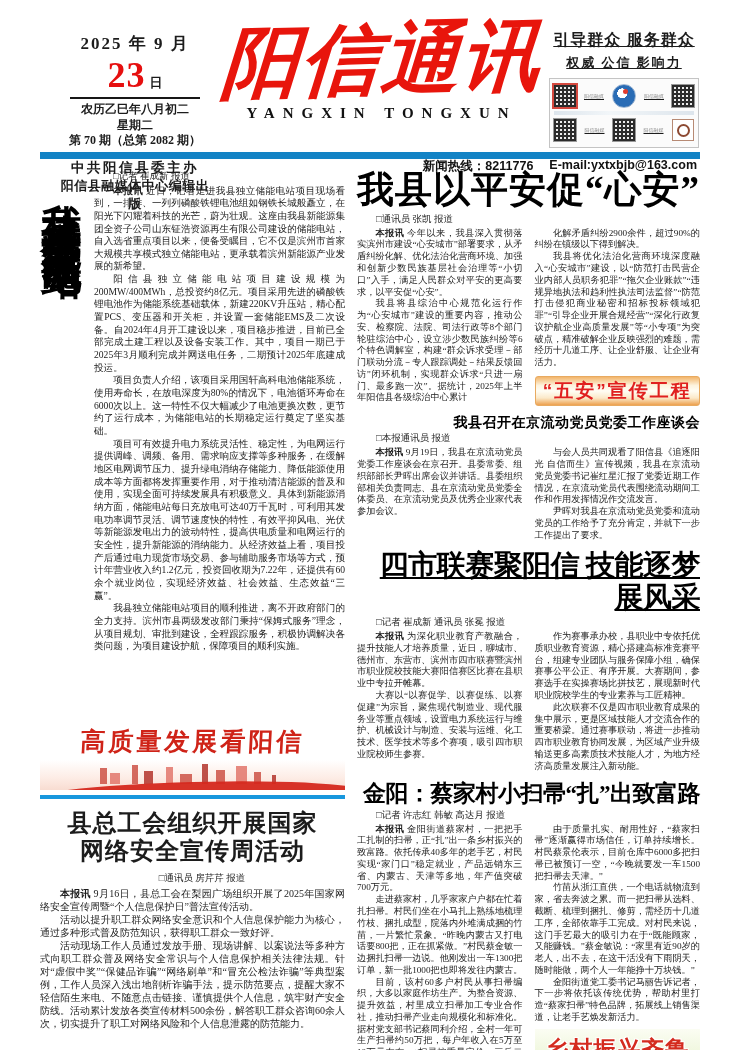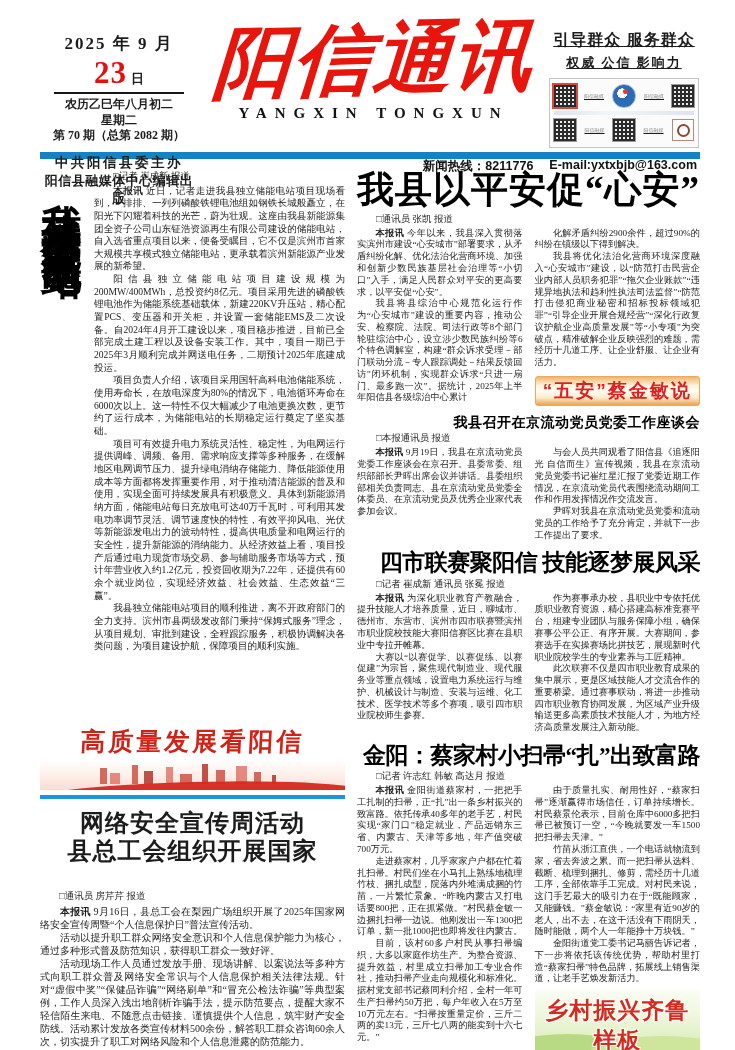--- a/index.html
+++ b/index.html
@@ -3,25 +3,25 @@
 <meta charset="utf-8">
 <style>
   * { margin:0; padding:0; box-sizing:border-box; }
   html,body { background:#e9e9e9; }
   body { font-family:"Liberation Serif","DejaVu Serif",serif; }
   .page{
     width:735px; height:1050px; margin:0 auto; background:#fff;
     position:relative; overflow:hidden; color:#1c1c1c;
   }
   
-  .masthead{ display:flex; padding:26px 36px 0 40px; height:148px; gap:6px; }
+  .masthead{ display:flex; padding:26px 36px 0 56px; height:148px; gap:6px; }
   .date-block{ width:158px; flex:none; text-align:center; font-weight:bold; }
   .date-month{ font-size:17px; letter-spacing:2px; margin-top:6px; }
   .date-day-row{ line-height:1; margin-top:2px; }
-  .date-day{ font-size:31px; color:#e60f0f; font-weight:bold; letter-spacing:1px;}
+  .date-day{ font-size:36px; color:#e60f0f; font-weight:bold; letter-spacing:1px;}
   .date-day-unit{ font-size:13px; }
   .date-rule{ border-top:2px solid #161616; margin:4px 14px 3px; }
   .date-small{ font-size:12px; line-height:1.3; }
   .date-org{ font-family:"Liberation Sans","DejaVu Sans",sans-serif; font-size:13.5px; letter-spacing:2.5px; margin-top:10px; }
   .date-pub{ font-family:"Liberation Sans","DejaVu Sans",sans-serif; font-size:13px; letter-spacing:.5px; }
   .title-block{ flex:1; text-align:center; position:relative; }
   .brand{
     font-size:78px; line-height:1.08; font-weight:900; color:#e8150c;
     letter-spacing:2px; transform:skewX(-5deg) rotate(-1.5deg); margin-top:-8px;
     font-style:italic;
@@ -74,28 +74,28 @@
     letter-spacing:3px; transform:skewX(-3deg); }
   .skyline{ height:30px; margin-top:2px; position:relative; overflow:hidden;
     background:linear-gradient(180deg,#fff 0%,#fdece5 60%,#f8dcd1 100%); }
   .skyline .b{ position:absolute; bottom:6px; background:#cd5145; opacity:.85; }
   .skyline .swoosh{ position:absolute; left:-8%; bottom:-8px; width:116%; height:16px;
     background:#d5281e; border-radius:50% 50% 0 0 / 100% 100% 0 0; transform:rotate(-1.5deg); opacity:.95;}
   .blue-line{ height:4px; background:#1897dd; margin-top:5px; }
   
   .union-article{ margin-top:10px; }
   .union-headline{ text-align:center; font-weight:900; font-size:24px; line-height:1.18; letter-spacing:1px; }
-  .union-article .byline{ margin-top:24px; }
+  .union-article .byline{ margin-top:6px;text-align:center; }
   .union-body{ font-size:10px; line-height:1.3; }
   
   .article{ margin-bottom:9px; }
   .headline{ text-align:right; font-weight:900; color:#000; line-height:1.1; }
   .headline.h-peace{ font-size:37px; letter-spacing:1px; margin-top:2px; }
   .headline.h-party{ font-size:14px; letter-spacing:.5px; }
-  .headline.h-skills{ font-size:23px; letter-spacing:-.5px; }
+  .headline.h-skills{ font-size:29px; letter-spacing:-.5px;text-decoration:underline; }
   .headline.h-broom{ font-size:23px; letter-spacing:-.5px; }
   .cols{ display:flex; gap:12px; margin-top:2px; }
   .col{ flex:1; min-width:0; font-size:9.2px; line-height:1.28; }
   
   .badge-wuan{ margin-top:7px; height:30px; border:1px solid #e8aa60; border-radius:3px;
     background:linear-gradient(180deg,#f3b56a 0%,#fdf3dd 30%,#fffdf4 50%,#fbe9c9 75%,#eda14f 100%);
     display:flex; align-items:center; justify-content:center;
     font-family:"Liberation Sans","DejaVu Sans",sans-serif;
     font-weight:900; font-size:19px; color:#e01f1f; letter-spacing:2px; }
   
@@ -197,22 +197,22 @@
           <span class="b" style="left:196px;width:11px;height:18px;background:#e2756b;"></span>
           <span class="b" style="left:214px;width:7px;height:12px;"></span>
           <span class="b" style="left:232px;width:4px;height:9px;background:#b3342c;"></span>
           <div class="swoosh"></div>
         </div>
       </div>
       <div class="blue-line"></div>
 
       <article class="union-article">
         <div class="union-headline">
+          <div>县总工会组织开展国家</div>
           <div>网络安全宣传周活动</div>
-          <div>县总工会组织开展国家</div>
         </div>
         <div class="byline">□通讯员 房芹芹 报道</div>
         <div class="union-body">
             <p class="para"><b>本报讯</b> 9月16日，县总工会在梨园广场组织开展了2025年国家网络安全宣传周暨“个人信息保护日”普法宣传活动。</p>
             <p class="para">活动以提升职工群众网络安全意识和个人信息保护能力为核心，通过多种形式普及防范知识，获得职工群众一致好评。</p>
             <p class="para">活动现场工作人员通过发放手册、现场讲解、以案说法等多种方式向职工群众普及网络安全常识与个人信息保护相关法律法规。针对“虚假中奖”“保健品诈骗”“网络刷单”和“冒充公检法诈骗”等典型案例，工作人员深入浅出地剖析诈骗手法，提示防范要点，提醒大家不轻信陌生来电、不随意点击链接、谨慎提供个人信息，筑牢财产安全防线。活动累计发放各类宣传材料500余份，解答职工群众咨询60余人次，切实提升了职工对网络风险和个人信息泄露的防范能力。</p>
           </div>
       </article>
     </section>
 
@@ -224,21 +224,21 @@
         <div class="cols">
           <div class="col">
               <p class="para"><b>本报讯</b> 今年以来，我县深入贯彻落实滨州市建设“心安城市”部署要求，从矛盾纠纷化解、优化法治化营商环境、加强和创新少数民族基层社会治理等“小切口”入手，满足人民群众对平安的更高要求，以平安促“心安”。</p>
               <p class="para">我县将县综治中心规范化运行作为“心安城市”建设的重要内容，推动公安、检察院、法院、司法行政等8个部门轮驻综治中心，设立涉少数民族纠纷等6个特色调解室，构建“群众诉求受理－部门联动分流－专人跟踪调处－结果反馈回访”闭环机制，实现群众诉求“只进一扇门、最多跑一次”。据统计，2025年上半年阳信县各级综治中心累计</p>
             </div>
           <div class="col">
             <div>
                 <p class="para">化解矛盾纠纷2900余件，超过90%的纠纷在镇级以下得到解决。</p>
                 <p class="para">我县将优化法治化营商环境深度融入“心安城市”建设，以“防范打击民营企业内部人员职务犯罪”“拖欠企业账款”“违规异地执法和趋利性执法司法监督”“防范打击侵犯商业秘密和招标投标领域犯罪”“引导企业开展合规经营”“深化行政复议护航企业高质量发展”等“小专项”为突破点，精准破解企业反映强烈的难题，需经历十几道工序、让企业舒服、让企业有活力。</p>
               </div>
-            <div class="badge-wuan">“五安”蔡金敏说</div>
+            <div class="badge-wuan">“五安”宣传工程</div>
           </div>
         </div>
       </article>
 
       <article class="article">
         <h2 class="headline h-party">我县召开在京流动党员党委工作座谈会</h2>
         <div class="byline">□本报通讯员 报道</div>
         <div class="cols">
           <div class="col">
               <p class="para"><b>本报讯</b> 9月19日，我县在京流动党员党委工作座谈会在京召开。县委常委、组织部部长尹晖出席会议并讲话。县委组织部相关负责同志、县在京流动党员党委全体委员、在京流动党员及优秀企业家代表参加会议。</p>

